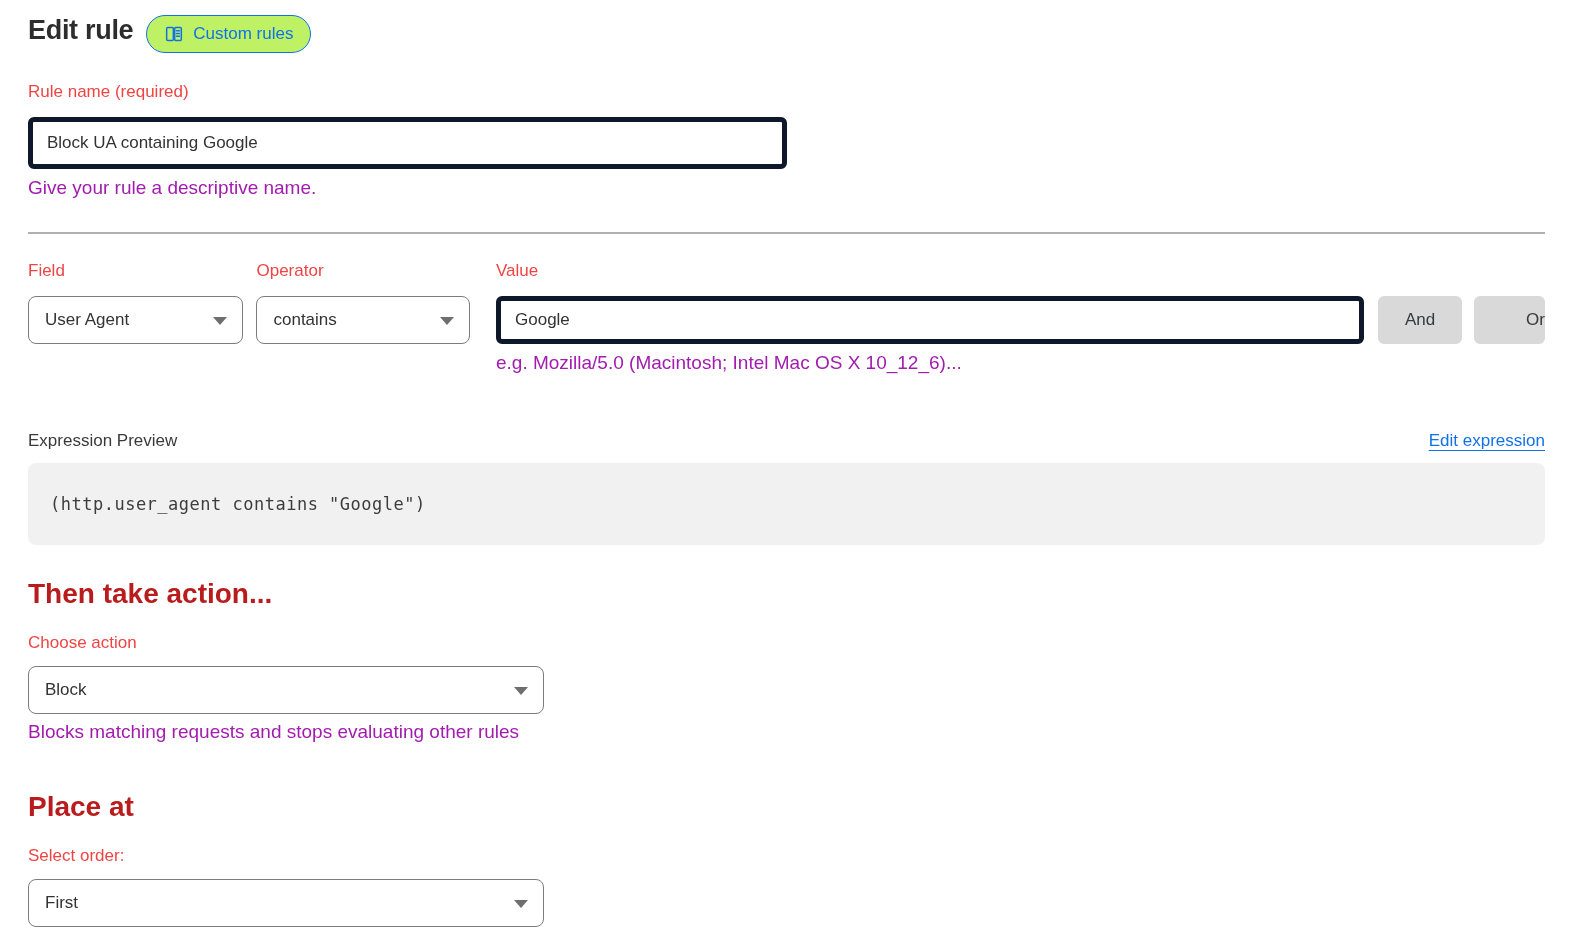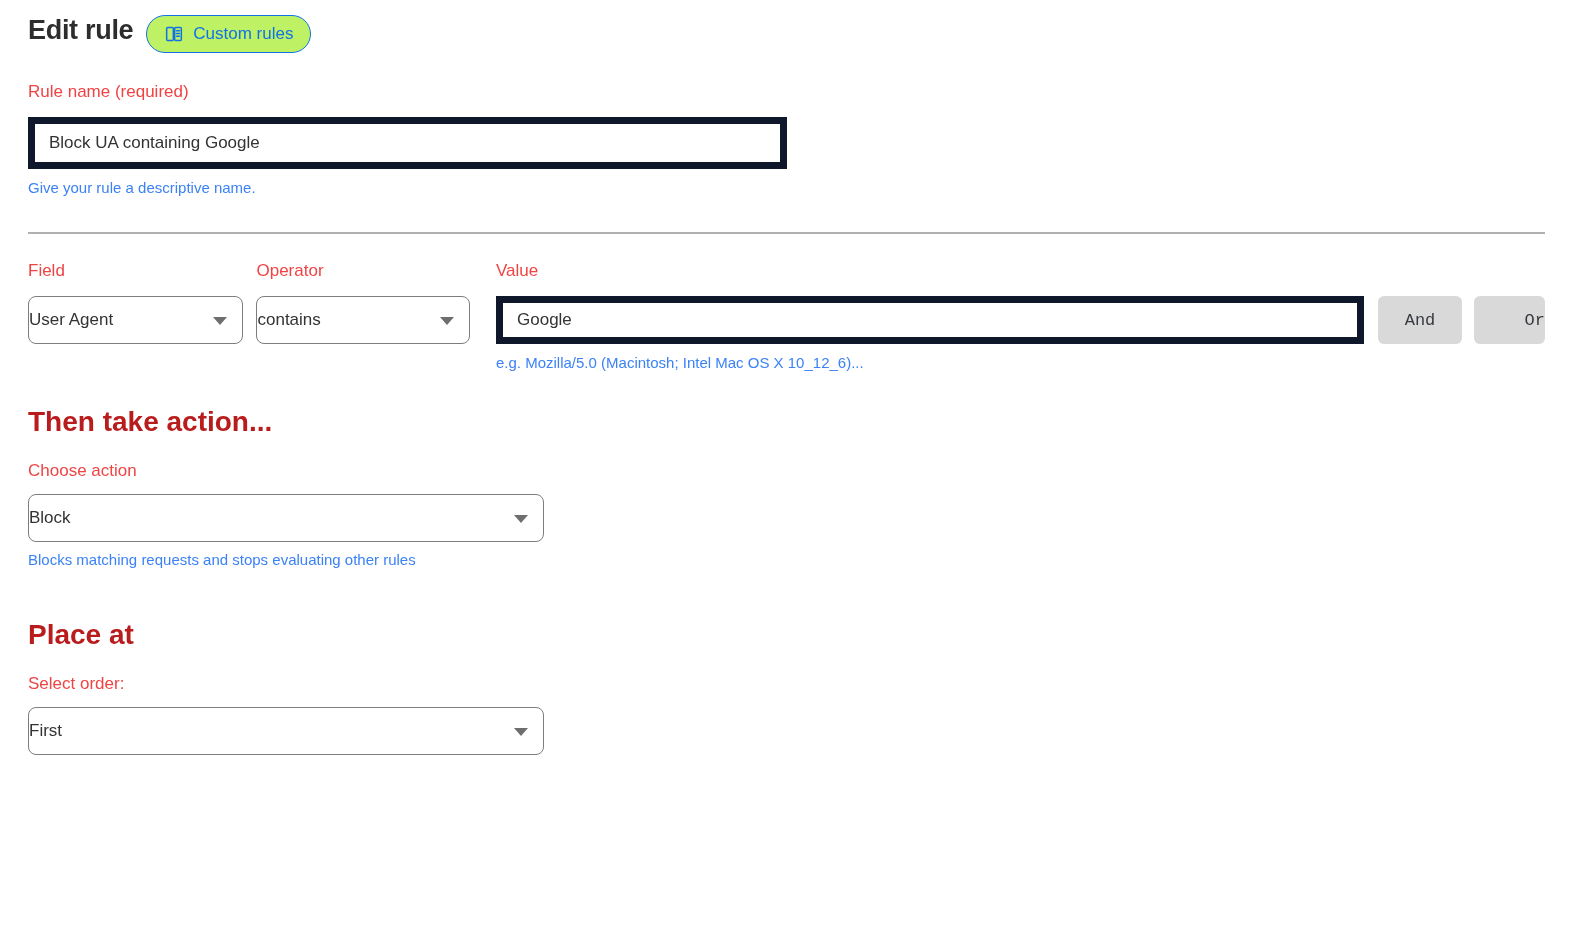--- a/index.html
+++ b/index.html
@@ -44,47 +44,47 @@
 
   
   .field-label {
     display: block;
     font-size: 17px;
     color: #ef4444;
     margin-bottom: 15px;
     line-height: 20px;
   }
   .helper-text {
-    font-size: 15px;
-    color: #3b82f6;
+    font-size: 19px;
+    color: #a21caf;
     margin-top: 9px;
     line-height: 20px;
   }
 
   
   .text-input {
     height: 52px;
-    border: 7px solid #0f172a;
-    border-radius: 0;
+    border: 5px solid #0f172a;
+    border-radius: 6px;
     padding: 0 14px;
     font-size: 17px;
     font-family: inherit;
     color: #333333;
     background: #ffffff;
     outline: none;
   }
   .select-box {
     position: relative;
     height: 48px;
     border: 1px solid #7d7d7d;
     border-radius: 8px;
     background: #ffffff;
     display: flex;
     align-items: center;
-    padding: 0 36px 0 0;
+    padding: 0 36px 0 16px;
     font-size: 17px;
     color: #333333;
     cursor: pointer;
     user-select: none;
   }
   .caret {
     position: absolute;
     right: 15px;
     top: 50%;
     margin-top: -3px;
@@ -112,21 +112,21 @@
   .cond-col-value { width: 868px; margin-left: 12px; }
   .cond-col-field .select-box, .cond-col-operator .select-box { width: 100%; }
   .value-input { width: 868px; height: 48px; }
   .cond-buttons { display: flex; padding-top: 35px; }
   .gray-btn {
     height: 48px;
     background: #d9d9d9;
     border: none;
     border-radius: 6px;
     font-size: 17px;
-    font-family: Liberation Mono, monospace;
+    font-family: Liberation Sans, sans-serif;
     color: #36393f;
     cursor: pointer;
   }
   .and-btn { width: 84px; margin-left: 14px; }
   .or-btn  { width: 71px; margin-left: 12px; text-align: right; }
 
   
   .expression-section { margin-top: 58px; }
   .expression-header {
     display: flex;
@@ -224,20 +224,29 @@
         <input class="text-input value-input" type="text" value="Google" style="">
         <div class="helper-text">e.g. Mozilla/5.0 (Macintosh; Intel Mac OS X 10_12_6)...</div>
       </div>
 
       <div class="cond-buttons">
         <button class="gray-btn and-btn">And</button>
         <button class="gray-btn or-btn">Or</button>
       </div>
     </div>
 
+    <div class="expression-section">
+      <div class="expression-header">
+        <span class="expression-label">Expression Preview</span>
+        <a class="edit-expression-link">Edit expression</a>
+      </div>
+      <div class="code-block">
+        <span>(http.user_agent contains "Google")</span>
+      </div>
+    </div>
 
     <div class="action-section">
       <h2 class="section-heading">Then take action...</h2>
       <label class="field-label action-label">Choose action</label>
       <div class="select-box action-select">
         <span>Block</span>
         <span class="caret"></span>
       </div>
       <div class="helper-text action-helper">Blocks matching requests and stops evaluating other rules</div>
     </div>

